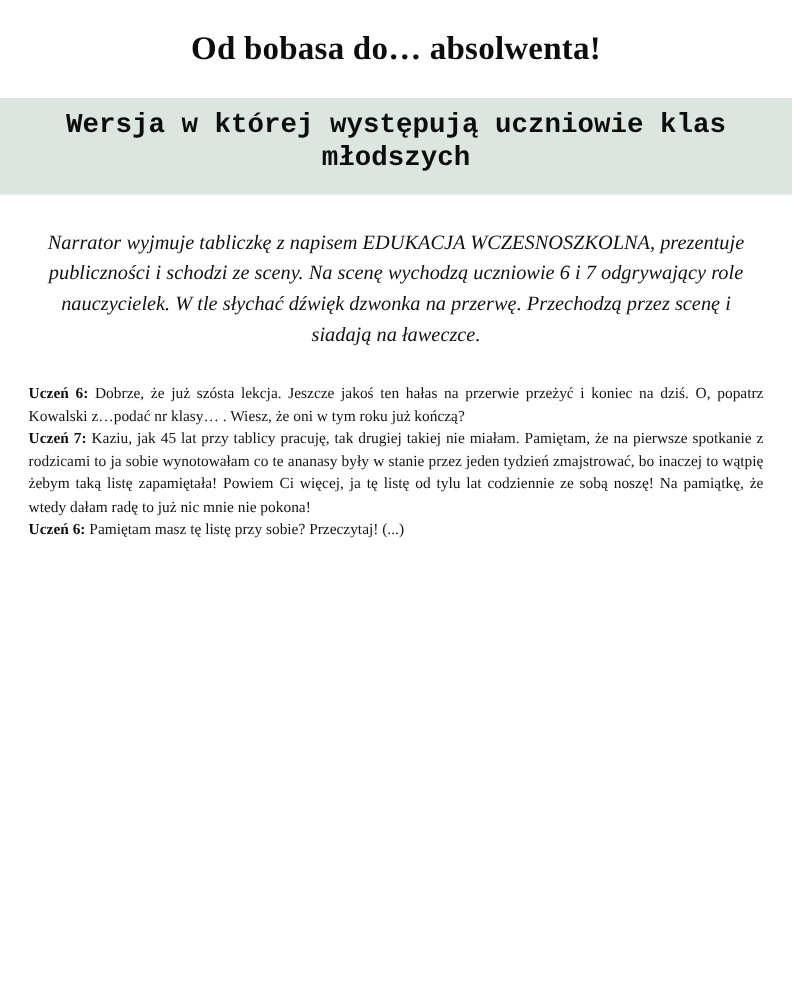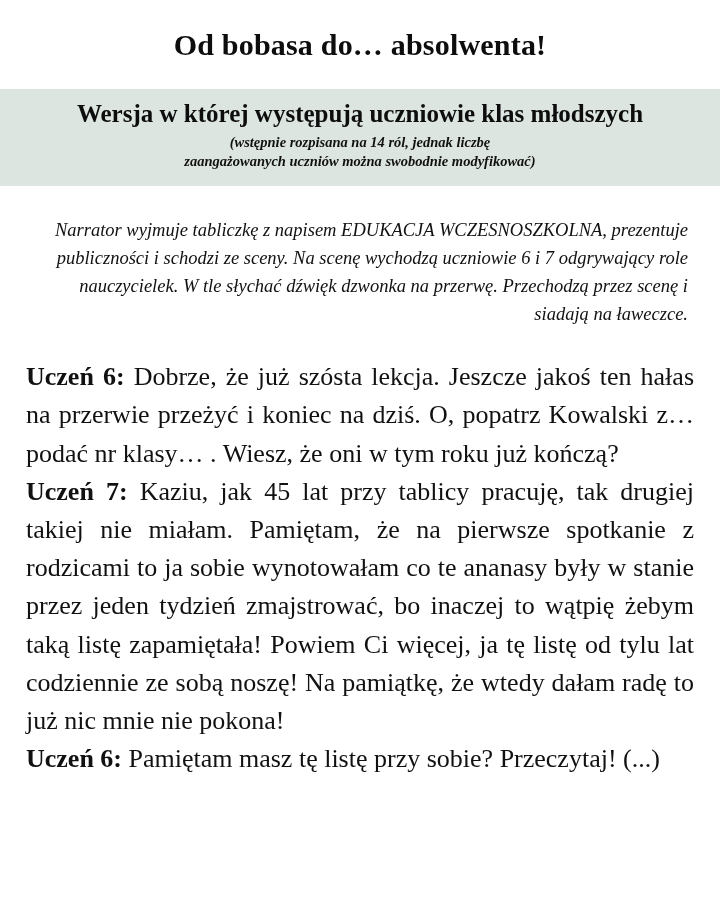--- a/index.html
+++ b/index.html
@@ -41,74 +41,71 @@
     padding: 10px 24px 14px 24px;
     box-sizing: border-box;
   }
   .banner-heading {
     text-align: center;
     font-weight: bold;
     font-size: 25px;
     line-height: 1.2;
     margin: 0 0 4px 0;
     color: #0d0d0d;
+    font-family: Liberation Mono, monospace;
   }
   .banner-sub {
     text-align: center;
     font-weight: bold;
     font-style: italic;
     font-size: 14.5px;
     line-height: 1.35;
     margin: 0;
     color: #111111;
   }
   .banner-sub-line {
     display: block;
   }
 
   
   .narrator {
     margin: 30px 32px 4px 32px;
-    text-align: right;
+    text-align: center;
     font-style: italic;
     font-size: 18.5px;
     line-height: 1.52;
     color: #111111;
   }
 
   
   .dialogue {
     margin: 30px 26px 0 26px;
   }
   .line {
     text-align: justify;
     text-justify: inter-word;
-    font-size: 26px;
+    font-size: 14px;
     line-height: 1.47;
     margin: 0 0 0 0;
     color: #111111;
     hyphens: none;
   }
   .speaker {
     font-weight: bold;
   }
 </style>
 </head>
 <body>
 
 <div class="page">
 
   <h1 class="doc-title">Od bobasa do… absolwenta!</h1>
 
   <div class="banner">
     <div class="banner-heading">Wersja w której występują uczniowie klas młodszych</div>
-    <div class="banner-sub">
-      <span class="banner-sub-line">(wstępnie rozpisana na 14 ról, jednak liczbę</span>
-      <span class="banner-sub-line">zaangażowanych uczniów można swobodnie modyfikować)</span>
-    </div>
   </div>
 
   <div class="narrator">Narrator wyjmuje tabliczkę z napisem EDUKACJA WCZESNOSZKOLNA, prezentuje publiczności i schodzi ze sceny. Na scenę wychodzą uczniowie 6 i 7 odgrywający role nauczycielek. W tle słychać dźwięk dzwonka na przerwę. Przechodzą przez scenę i siadają na ławeczce.</div>
 
   <div class="dialogue">
 
     <p class="line"><span class="speaker">Uczeń 6:</span><span> Dobrze, że już szósta lekcja. Jeszcze jakoś ten hałas na przerwie przeżyć i koniec na dziś. O, popatrz Kowalski z…podać nr klasy… . Wiesz, że oni w tym roku już kończą?</span></p>
 
 
 

